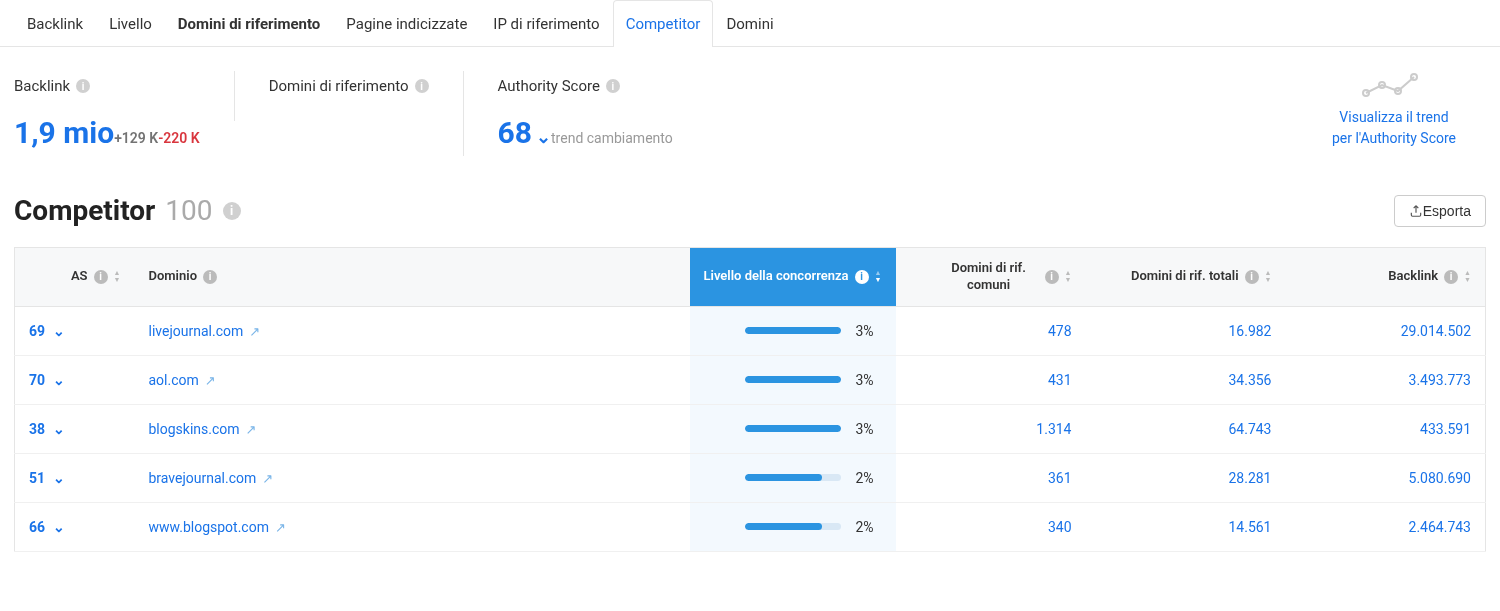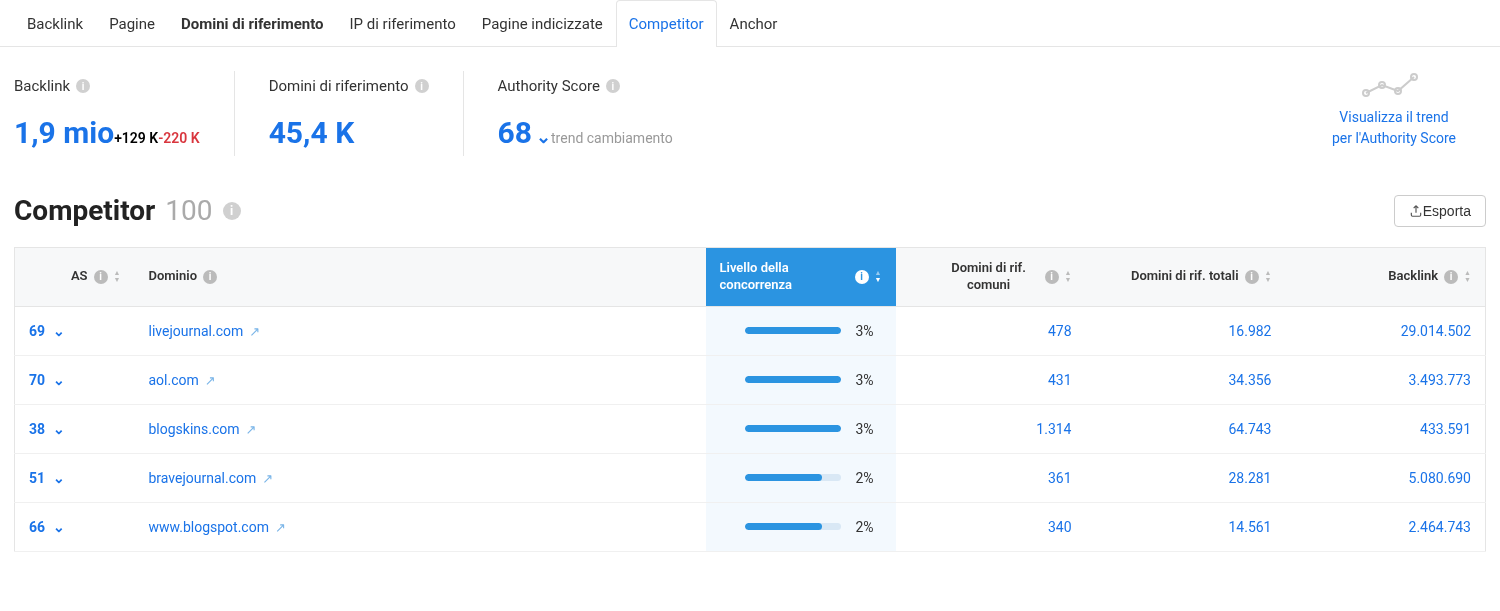--- a/index.html
+++ b/index.html
@@ -7,21 +7,21 @@
   .tabs { display: flex; border-bottom: 1px solid #e5e5e5; padding: 0 14px; }
   .tab { padding: 14px 12px; color: #333; cursor: pointer; font-size: 15px; border: 1px solid transparent; border-bottom: none; border-radius: 4px 4px 0 0; margin-bottom: -1px; }
   .tab.bold { font-weight: 700; }
   .tab.active { color: #1a73e8; border-color: #e5e5e5; background: #fff; }
   .metrics { display: flex; padding: 24px 14px 24px; gap: 0; align-items: flex-start; }
   .metric { padding: 6px 34px 6px 0; }
   .metric + .metric { border-left: 1px solid #e5e5e5; padding-left: 34px; }
   .metric-label { font-size: 15px; color: #333; display: flex; align-items: center; gap: 6px; margin-bottom: 20px; }
   .metric-value { font-size: 30px; font-weight: 700; color: #1a73e8; display: flex; align-items: baseline; }
   .metric-delta { font-size: 14px; font-weight: 600; }
-  .delta-up { color: #000000; text-align: center; }
+  .delta-up { color: #737373; text-align: center; }
   .delta-down { color: #d9363e; }
   .metric-sub { font-size: 14px; color: #999; font-weight: 400; }
   .chev { display: inline-block; font-size: 18px; color: #1a73e8; margin-left: 4px; }
   .trend-block { margin-left: auto; padding: 0 30px; display: flex; flex-direction: column; align-items: center; gap: 6px; }
   .trend-link { color: #1a73e8; font-size: 14px; text-align: center; line-height: 1.5; cursor: pointer; }
   .section { padding: 0 14px 14px; }
   .section-head { display: flex; align-items: center; padding: 14px 0 20px; }
   .section-title { font-size: 28px; font-weight: 700; color: #222; }
   .section-count { font-size: 28px; font-weight: 400; color: #aaa; margin-left: 10px; }
   .export-btn { margin-left: auto; display: flex; align-items: center; gap: 0; border: 1px solid #ccc; border-radius: 4px; padding: 7px 14px; background: #fff; cursor: pointer; font-size: 14px; color: #333; }
@@ -48,47 +48,44 @@
   .bar-fill { height: 100%; background: #2b94e1; border-radius: 4px; }
   td.comp-col { background: #f3f9fe; }
   .ext-icon { color: #7ab5e8; margin-left: 6px; font-size: 13px; }
   .spark { stroke: #ccc; fill: none; stroke-width: 2; }
 </style>
 </head>
 <body>
 
 <div class="tabs">
     <div class="tab">Backlink</div>
-    <div class="tab">Pagine</div>
+    <div class="tab">Livello</div>
     <div class="tab bold">Domini di riferimento</div>
+    <div class="tab">Pagine indicizzate</div>
     <div class="tab">IP di riferimento</div>
-    <div class="tab">Pagine indicizzate</div>
     <div class="tab active">Competitor</div>
-    <div class="tab">Anchor</div>
+    <div class="tab">Domini</div>
   </div>
 
 <div class="metrics">
   <div class="metric">
     <div class="metric-label">
       <span>Backlink</span>
       <span class="info-icon light">i</span>
     </div>
     <div class="metric-value">
       <span>1,9 mio</span>
       <span class="metric-delta delta-up">+129 K</span>
       <span class="metric-delta delta-down">-220 K</span>
     </div>
   </div>
   <div class="metric">
     <div class="metric-label">
       <span>Domini di riferimento</span>
       <span class="info-icon light">i</span>
-    </div>
-    <div class="metric-value">
-      <span>45,4 K</span>
     </div>
   </div>
   <div class="metric">
     <div class="metric-label">
       <span>Authority Score</span>
       <span class="info-icon light">i</span>
     </div>
     <div class="metric-value">
       <span>68</span>
         <span class="chev">⌄</span>
@@ -136,21 +133,21 @@
                 <span>▼</span>
               </span>
             </div>
         </th>
         <th>
           <div class="th-inner">
               <span class="th-text">Dominio</span>
               <span class="info-icon">i</span>
             </div>
         </th>
-        <th class="sorted" style="width:190px">
+        <th class="sorted" style="width:206px">
           <div class="th-inner">
               <span class="th-text">Livello della concorrenza</span>
               <span class="info-icon white">i</span>
               <span class="sort-arrows">
                 <span>▲</span>
                 <span class="down-active">▼</span>
               </span>
             </div>
         </th>
         <th class="right" style="width:190px">

